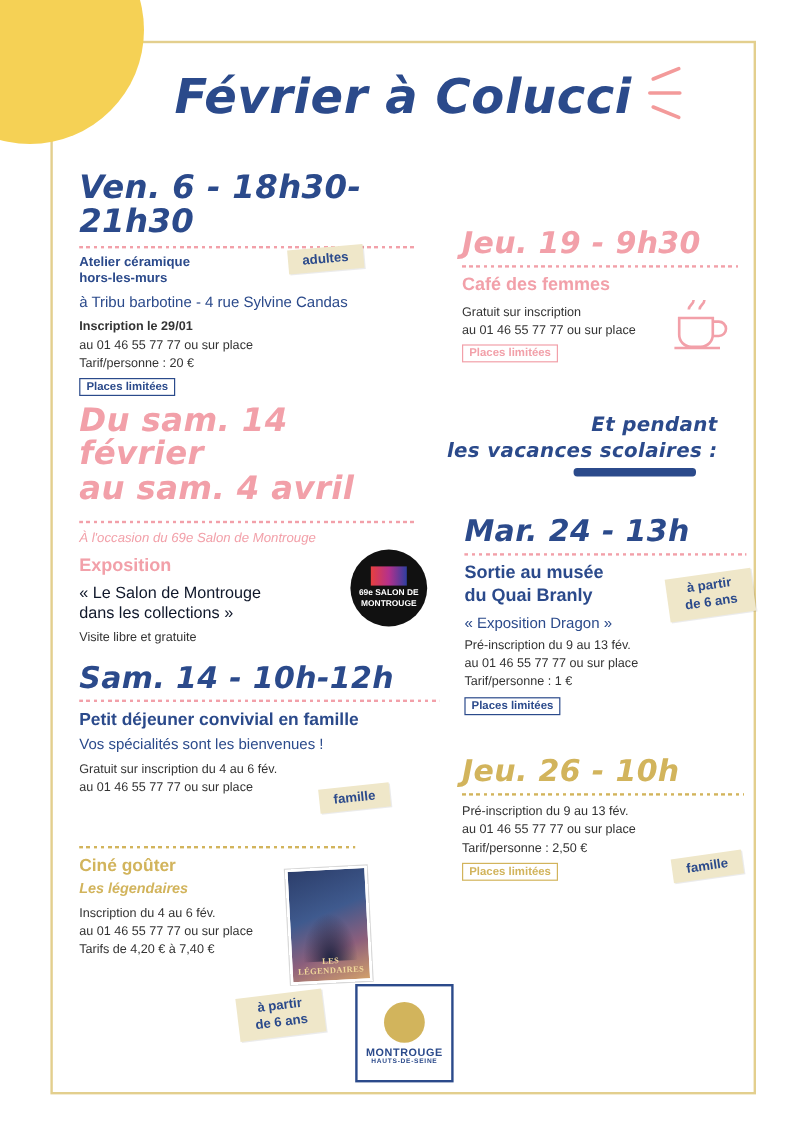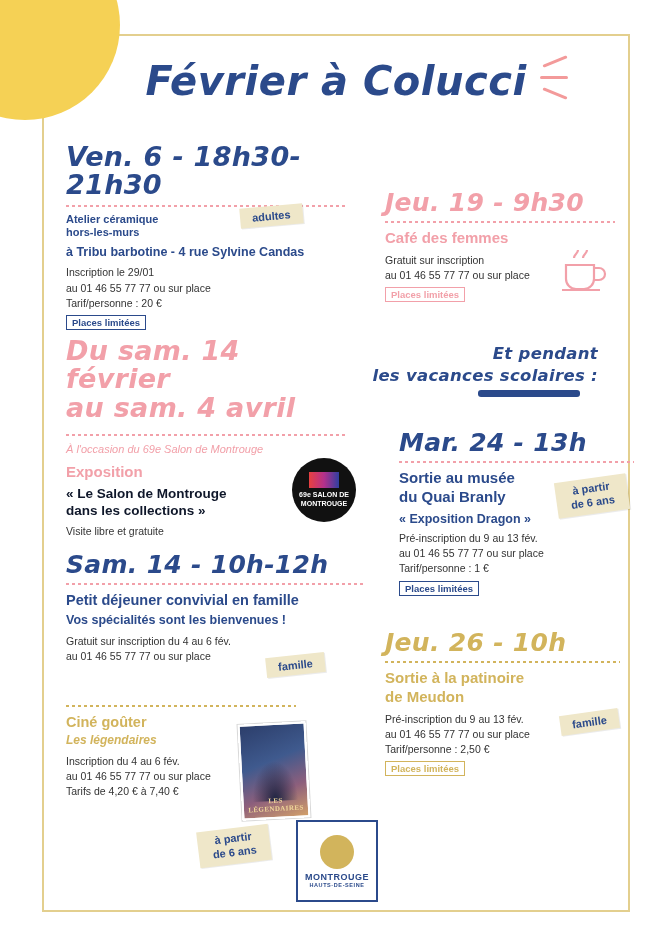--- a/index.html
+++ b/index.html
@@ -70,21 +70,21 @@
 
   .ttl {
     font-weight: bold;
     color: #2b4a8b;
     font-size: 14.5px;
     line-height: 1.25;
   }
   .ttl.pink { color: #f2a0a9; }
   .ttl.gold { color: #d2b45c; }
   .sub {
-    font-weight: bold;
+    font-weight: normal;
     font-size: 12.5px;
     color: #2b4a8b;
     line-height: 1.3;
   }
   .sub.italic { font-style: italic; font-weight: bold; }
   .sub.pinkc { color: #0f172a; }
   .sub.goldc { color: #d2b45c; }
   .small {
     font-size: 10.5px;
     color: #333;
@@ -219,21 +219,21 @@
     <div class="ray" style="width:28px; left:4px; top:20px;"></div>
     <div class="ray" style="width:26px; left:6px; top:36px; transform:rotate(22deg);"></div>
   </div>
 
   <div class="block" style="left:66px; top:143px; width:280px;">
     <div class="hd navy" style="font-size:27px;">Ven. 6 - 18h30-21h30</div>
     <div class="dotline"></div>
     <div class="ttl" style="font-size:11px; white-space:pre-line;">Atelier céramique
 hors-les-murs</div>
     <div class="sub" style="margin-top:4px;">à Tribu barbotine - 4 rue Sylvine Candas</div>
-    <div class="small" style="margin-top:5px;">Inscription le 29/01</div>
+    <div class="small" style="margin-top:5px;font-weight:bold;">Inscription le 29/01</div>
     <div class="small">au 01 46 55 77 77 ou sur place</div>
     <div class="small">Tarif/personne : 20 €</div>
     <span class="badge">Places limitées</span>
   </div>
   <div class="sticker" style="left:240px; top:206px; transform:rotate(-5deg);">adultes</div>
 
   <div class="block" style="left:66px; top:337px; width:280px;">
     <div class="hd pink" style="font-size:27px; white-space:pre-line;">Du sam. 14 février
 au sam. 4 avril</div>
     <div class="dotline" style="margin-top:12px;"></div>
@@ -291,39 +291,37 @@
       <path d="M27 13 c0 -4 4 -4 4 -8" fill="none" stroke="#f2a0a9" stroke-width="2.2"></path>
     </svg>
   </div>
 
   <div class="block" style="left:368px; top:343px; width:230px; text-align:right;">
     <div class="hd navy" style="font-size:16.5px; white-space:pre-line; line-height:1.35;">Et pendant
 les vacances scolaires :</div>
   </div>
   <div class="brush" style="left:478px; top:390px; width:102px;"></div>
 
-  <div class="block" style="left:399px; top:430px; width:235px;">
+  <div class="block" style="left:387px; top:430px; width:235px;">
     <div class="hd navy" style="font-size:25px;">Mar. 24 - 13h</div>
     <div class="dotline"></div>
     <div class="ttl" style="font-size:15px; white-space:pre-line;">Sortie au musée
 du Quai Branly</div>
     <div class="sub" style="margin-top:4px;">« Exposition Dragon »</div>
     <div class="small" style="margin-top:4px;">Pré-inscription du 9 au 13 fév.</div>
     <div class="small">au 01 46 55 77 77 ou sur place</div>
     <div class="small">Tarif/personne : 1 €</div>
     <span class="badge">Places limitées</span>
   </div>
   <div class="sticker" style="left:556px; top:478px; width:72px; text-align:center; white-space:pre-line; transform:rotate(-8deg); line-height:1.25;">à partir
 de 6 ans</div>
 
   <div class="block" style="left:385px; top:630px; width:235px;">
     <div class="hd gold" style="font-size:25px;">Jeu. 26 - 10h</div>
     <div class="dotline gold"></div>
-    <div class="ttl gold" style="font-size:15px; white-space:pre-line;">Sortie à la patinoire
-de Meudon</div>
     <div class="small" style="margin-top:5px;">Pré-inscription du 9 au 13 fév.</div>
     <div class="small">au 01 46 55 77 77 ou sur place</div>
     <div class="small">Tarif/personne : 2,50 €</div>
     <span class="badge gold">Places limitées</span>
   </div>
   <div class="sticker" style="left:560px; top:712px; transform:rotate(-8deg);">famille</div>
 
   <div class="city-logo">
     <div class="sun"></div>
     <div class="city-name">MONTROUGE</div>

